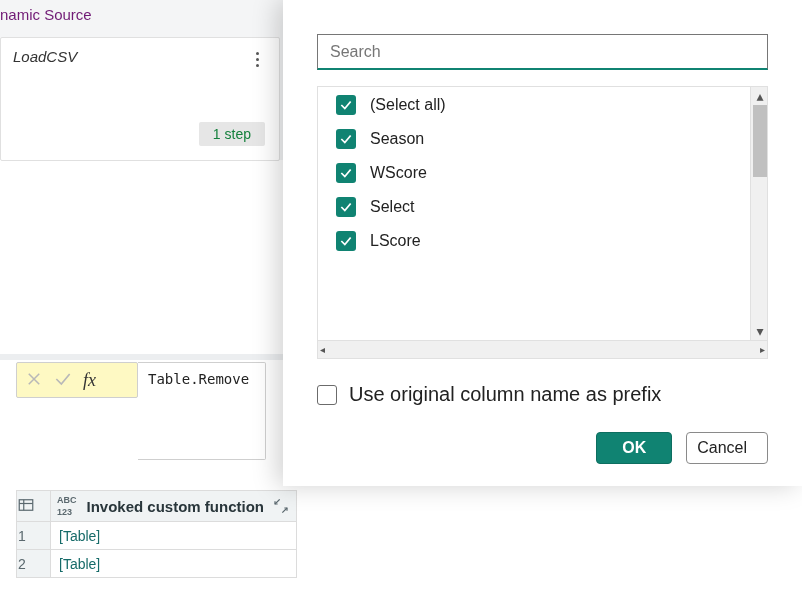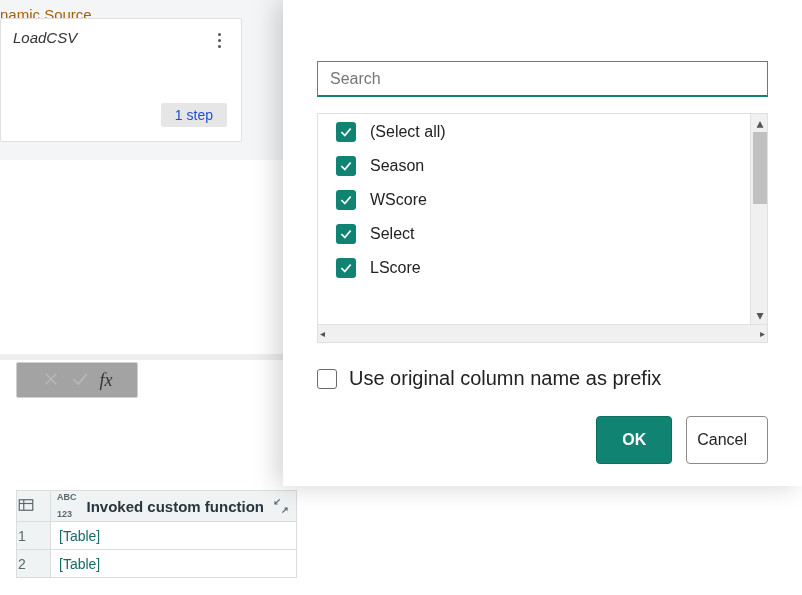--- a/index.html
+++ b/index.html
@@ -1,71 +1,71 @@
 <!DOCTYPE html>
 <html><head>
 <meta charset="utf-8">
 <style>
   * { box-sizing: border-box; }
   html, body { margin: 0; padding: 0; font-family: "Segoe UI", Arial, sans-serif; font-size: 14px; color: #222; background: #fff; width: 802px; height: 595px; overflow: hidden; }
   .root { position: relative; width: 802px; height: 595px; }
 
   .bg-top { position: absolute; left: 0; top: 0; width: 285px; height: 160px; background: #f4f5f6; }
-  .breadcrumb { position: absolute; left: 0; top: 6px; font-size: 15px; color: #a16207; }
-  .query-card { position: absolute; left: 0; top: 18px; width: 242px; height: 124px; background: #fff; border: 1px solid #e0e0e0; border-radius: 2px; }
+  .breadcrumb { position: absolute; left: 0; top: 6px; font-size: 15px; color: #701a75; }
+  .query-card { position: absolute; left: 0; top: 37px; width: 280px; height: 124px; background: #fff; border: 1px solid #e0e0e0; border-radius: 2px; }
   .query-title { position: absolute; left: 12px; top: 10px; font-size: 15px; font-style: italic; color: #333; }
   .kebab { position: absolute; right: 12px; top: 8px; width: 20px; height: 26px; display: flex; flex-direction: column; justify-content: center; align-items: center; gap: 3px; }
   .kebab span { width: 3px; height: 3px; border-radius: 50%; background: #555; }
-  .step-pill { position: absolute; right: 14px; bottom: 14px; background: #e6e6e6; color: #1d4ed8; font-size: 14px; padding: 4px 14px; border-radius: 2px; }
+  .step-pill { position: absolute; right: 14px; bottom: 14px; background: #e6e6e6; color: #15803d; font-size: 14px; padding: 4px 14px; border-radius: 2px; }
 
   .formula-row { position: absolute; left: 16px; top: 362px; display: flex; align-items: flex-start; gap: 0; }
-  .fx-box { width: 122px; height: 36px; border: 1px solid #cfcfcf; border-radius: 2px; display: flex; align-items: center; gap: 10px; padding: 0 8px; background: #a3a3a3; justify-content: center; }
+  .fx-box { width: 122px; height: 36px; border: 1px solid #cfcfcf; border-radius: 2px; display: flex; align-items: center; gap: 10px; padding: 0 8px; background: #fef9c3; }
   .fx-x, .fx-check { color: #b8b8b8; }
   .fx-sym { font-family: Georgia, serif; font-size: 18px; font-style: italic; color: #333; }
   .formula-input { width: 128px; height: 98px; border: 1px solid #cfcfcf; border-left: none; border-radius: 0 2px 2px 0; padding: 8px 10px; font-family: Consolas, monospace; font-size: 14px; color: #222; background: #fff; overflow: hidden; white-space: pre; }
 
   .grid { position: absolute; left: 16px; top: 490px; }
   .grid table { border-collapse: collapse; }
   .grid th, .grid td { border: 1px solid #dcdcdc; font-size: 14px; text-align: left; }
   .grid th { background: #f0f3f4; padding: 0; }
   .rownum-header { width: 34px; height: 30px; background: #f0f3f4; }
   .table-icon-cell { width: 34px; height: 30px; }
   .col-header { min-width: 246px; height: 30px; }
   .col-header-inner { display: flex; align-items: center; justify-content: space-between; padding: 0 6px; height: 30px; }
-  .abc123 { font-size: 9px; line-height: 17px; color: #5a686e; text-align: left; }
+  .abc123 { font-size: 9px; line-height: 12px; color: #5a686e; text-align: left; }
   .col-name { font-size: 15px; color: #29363b; padding-left: 4px; }
   .expand-btn { width: 18px; height: 18px; display: flex; align-items: center; justify-content: center; }
   .rownum { background: #f0f3f4; color: #5a686e; text-align: center; width: 34px; height: 28px; }
   .cell { padding: 3px 8px; color: #166b69; margin-left: 12px; }
   .table-icon { width: 18px; height: 18px; display: inline-block; }
 
   
   .dialog { position: absolute; left: 283px; top: 0; width: 519px; height: 486px; background: #fff; box-shadow: -6px 0 24px rgba(0,0,0,0.18); display: flex; flex-direction: column; padding: 34px 34px 22px 34px; }
-  .search { height: 36px; border: 1px solid #767676; border-bottom: 2px solid #108372; padding: 0 12px; font-size: 16px; color: #767676; display: flex; align-items: center; margin-bottom: 16px; margin-top: 27px; }
+  .search { height: 36px; border: 1px solid #767676; border-bottom: 2px solid #108372; padding: 0 12px; font-size: 16px; color: #767676; display: flex; align-items: center; margin-bottom: 16px; }
   .list-wrap { position: relative; flex: 1; border: 0; display: flex; }
   .list { flex: 1; border: 1px solid #e0e0e0; border-right: none; padding: 8px 0 8px 18px; overflow: hidden; display: flex; flex-direction: column; gap: 14px; }
   .vscroll { width: 18px; background: #f0f0f0; border: 1px solid #e0e0e0; position: relative; }
   .vscroll .up, .vscroll .down { position: absolute; left: 0; width: 18px; height: 18px; display: flex; align-items: center; justify-content: center; color: #555; }
   .vscroll .up { top: 0; }
   .vscroll .down { bottom: 0; }
   .vscroll .thumb { position: absolute; left: 2px; top: 18px; width: 14px; height: 72px; background: #c0c0c0; }
   .hscroll { height: 18px; background: #f0f0f0; border: 1px solid #e0e0e0; border-top: none; display: flex; align-items: center; justify-content: space-between; padding: 0 2px; }
   .hscroll .tri { color: #555; font-size: 10px; }
 
   .row { display: flex; align-items: center; gap: 14px; }
   .chk { width: 20px; height: 20px; border-radius: 3px; background: #108372; display: flex; align-items: center; justify-content: center; flex: none; }
   .chk svg { display: block; }
   .row-label { font-size: 16px; color: #222; }
 
   .prefix-row { margin-top: 24px; display: flex; align-items: center; gap: 12px; }
   .chk-empty { width: 20px; height: 20px; border: 1.5px solid #6b6b6b; border-radius: 3px; }
   .prefix-label { font-size: 20px; color: #222; }
 
   .btn-row { margin-top: 26px; display: flex; justify-content: flex-end; gap: 14px; }
-  .btn { min-width: 76px; height: 48px; border-radius: 4px; font-size: 16px; display: flex; align-items: center; justify-content: center; padding: 0 20px; }
+  .btn { min-width: 76px; height: 32px; border-radius: 4px; font-size: 16px; display: flex; align-items: center; justify-content: center; padding: 0 20px; }
   .btn-primary { background: #108372; color: #fff; font-weight: 600; border: 1px solid #0d6e60; }
   .btn-secondary { background: #fff; color: #222; border: 1px solid #8a8a8a; padding-left: 10px; }
 
   .gray-divider { position: absolute; left: 0; top: 354px; width: 285px; height: 6px; background: #eceef0; }
 </style>
 </head>
 <body>
 
 <div class="root">
   <div class="bg-top"></div>
@@ -90,20 +90,21 @@
             <path d="M5 5 L19 19 M19 5 L5 19"></path>
           </svg>
       </span>
       <span class="fx-check">
         <svg width="20" height="20" viewBox="0 0 24 24" stroke="#b8b8b8" stroke-width="2" fill="none">
             <path d="M4 12 L10 18 L20 6"></path>
           </svg>
       </span>
       <span class="fx-sym">fx</span>
     </div>
+    <div class="formula-input">Table.Remove</div>
   </div>
 
   <div class="grid">
     <table>
       <thead>
         <tr>
           <th class="rownum-header table-icon-cell">
             <span class="table-icon">
               <svg width="18" height="18" viewBox="0 0 24 24" fill="none" stroke="#5a686e" stroke-width="1.6">
                 <rect x="3" y="5" width="18" height="14"></rect>

